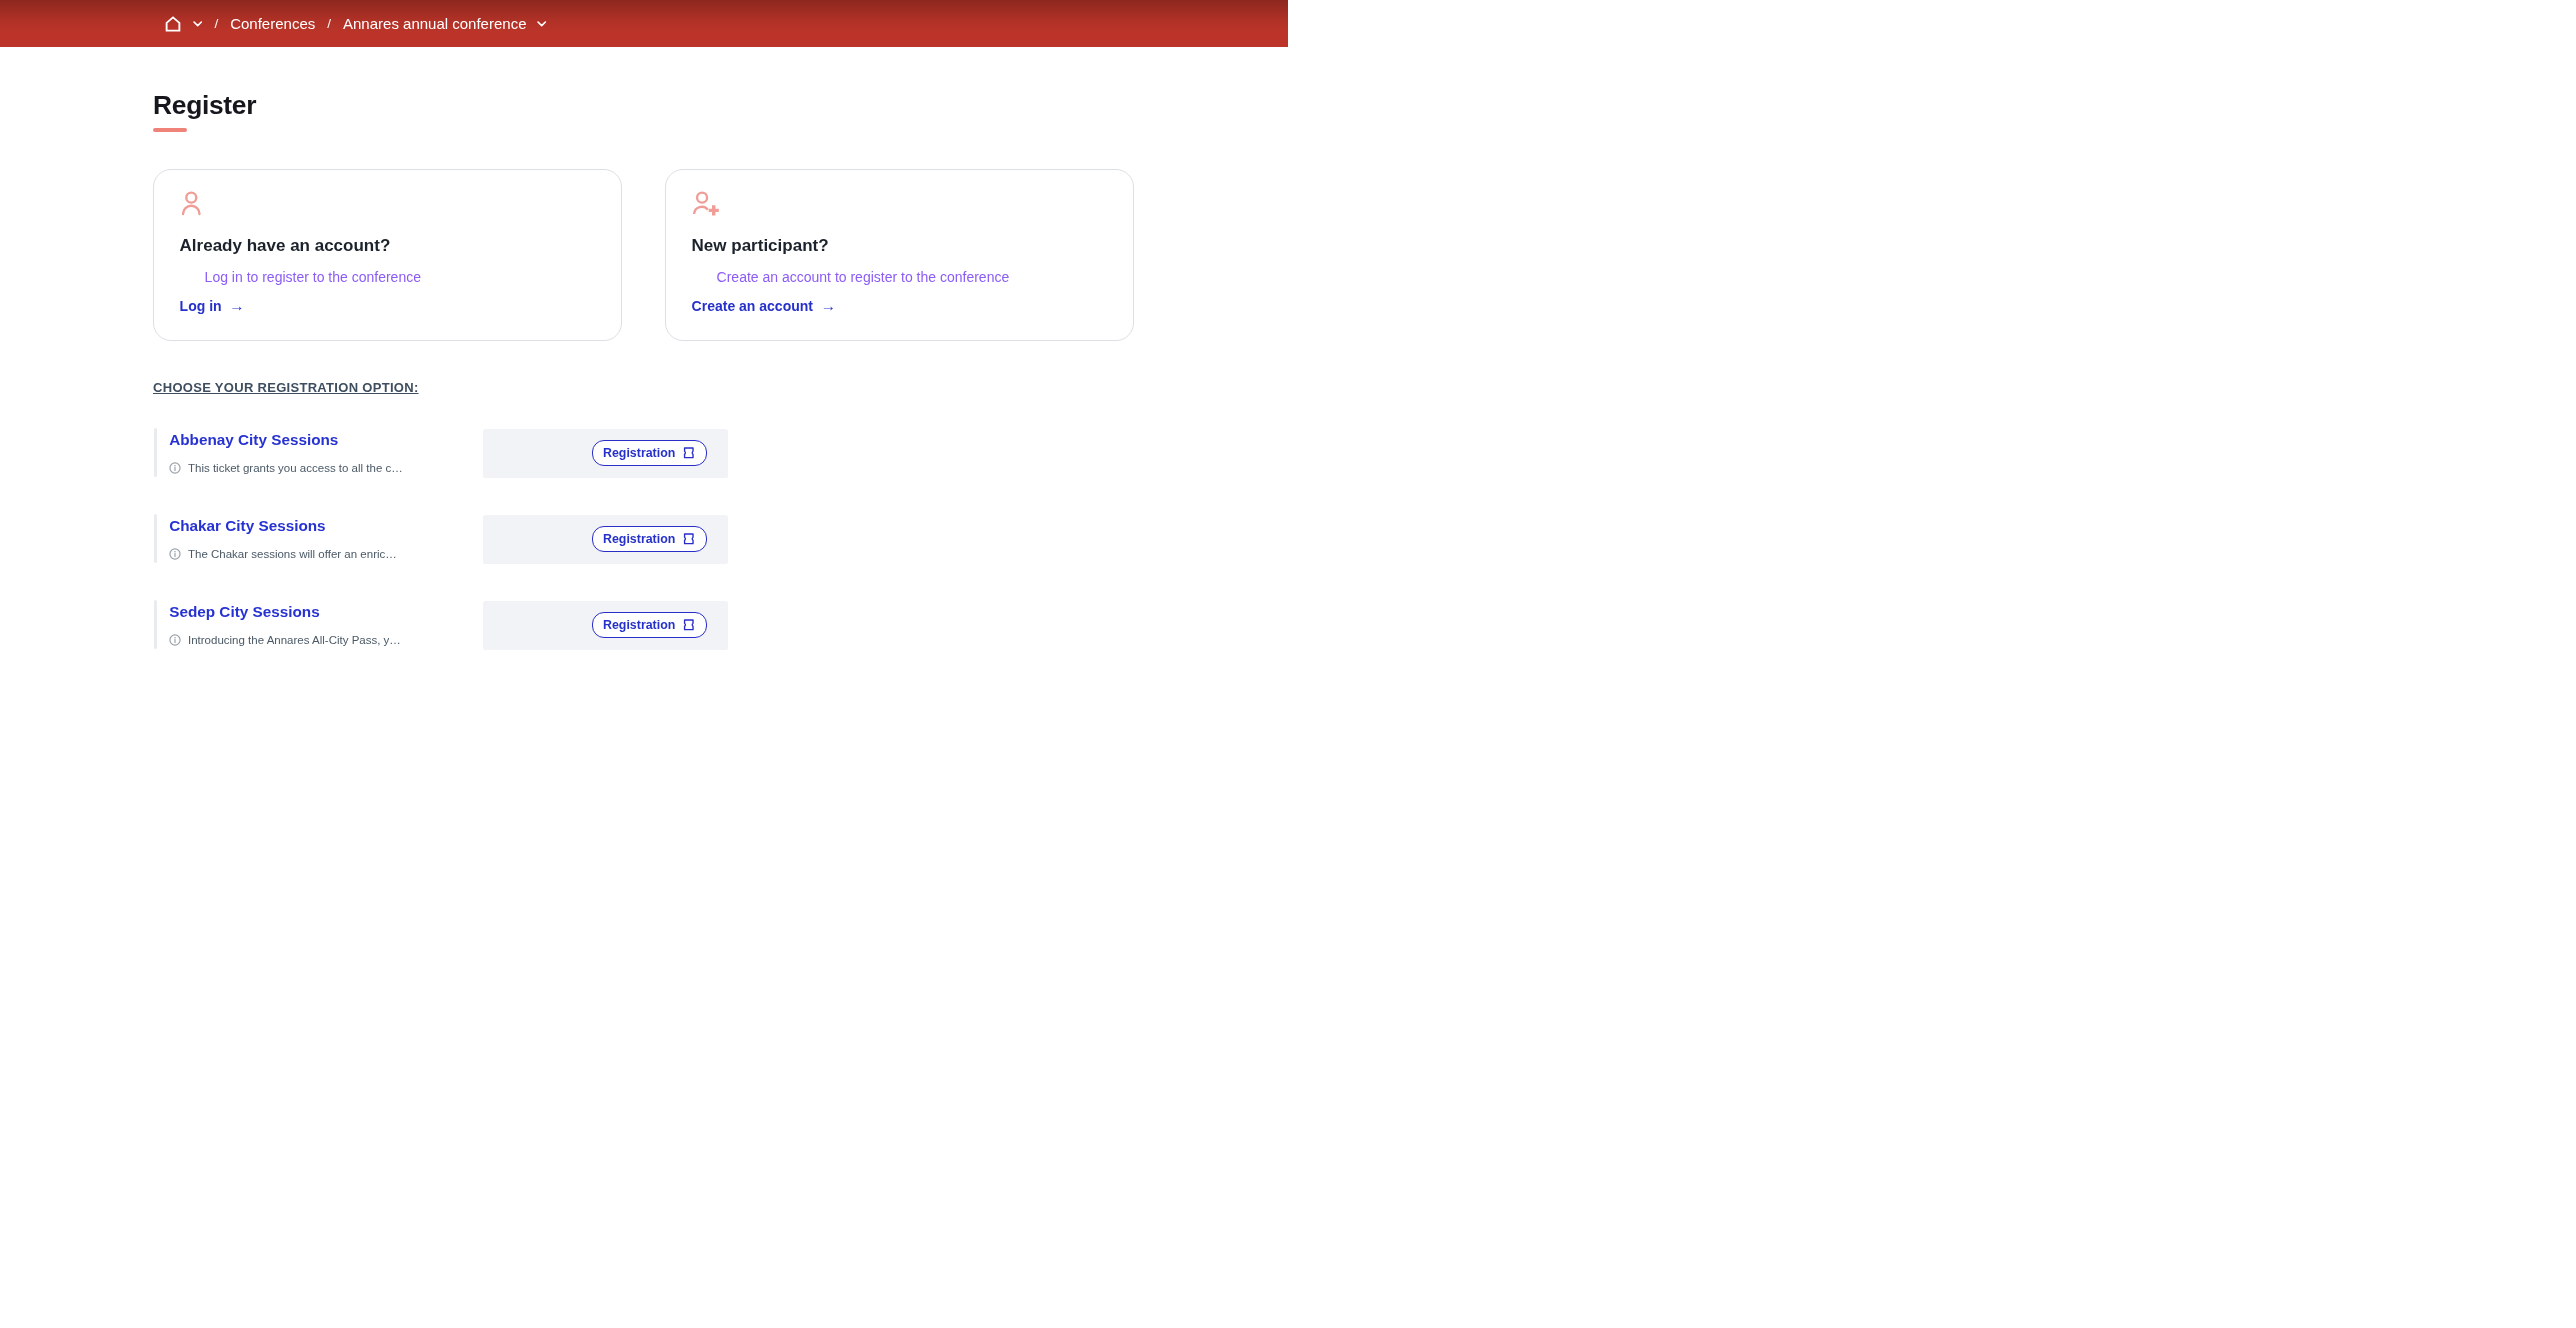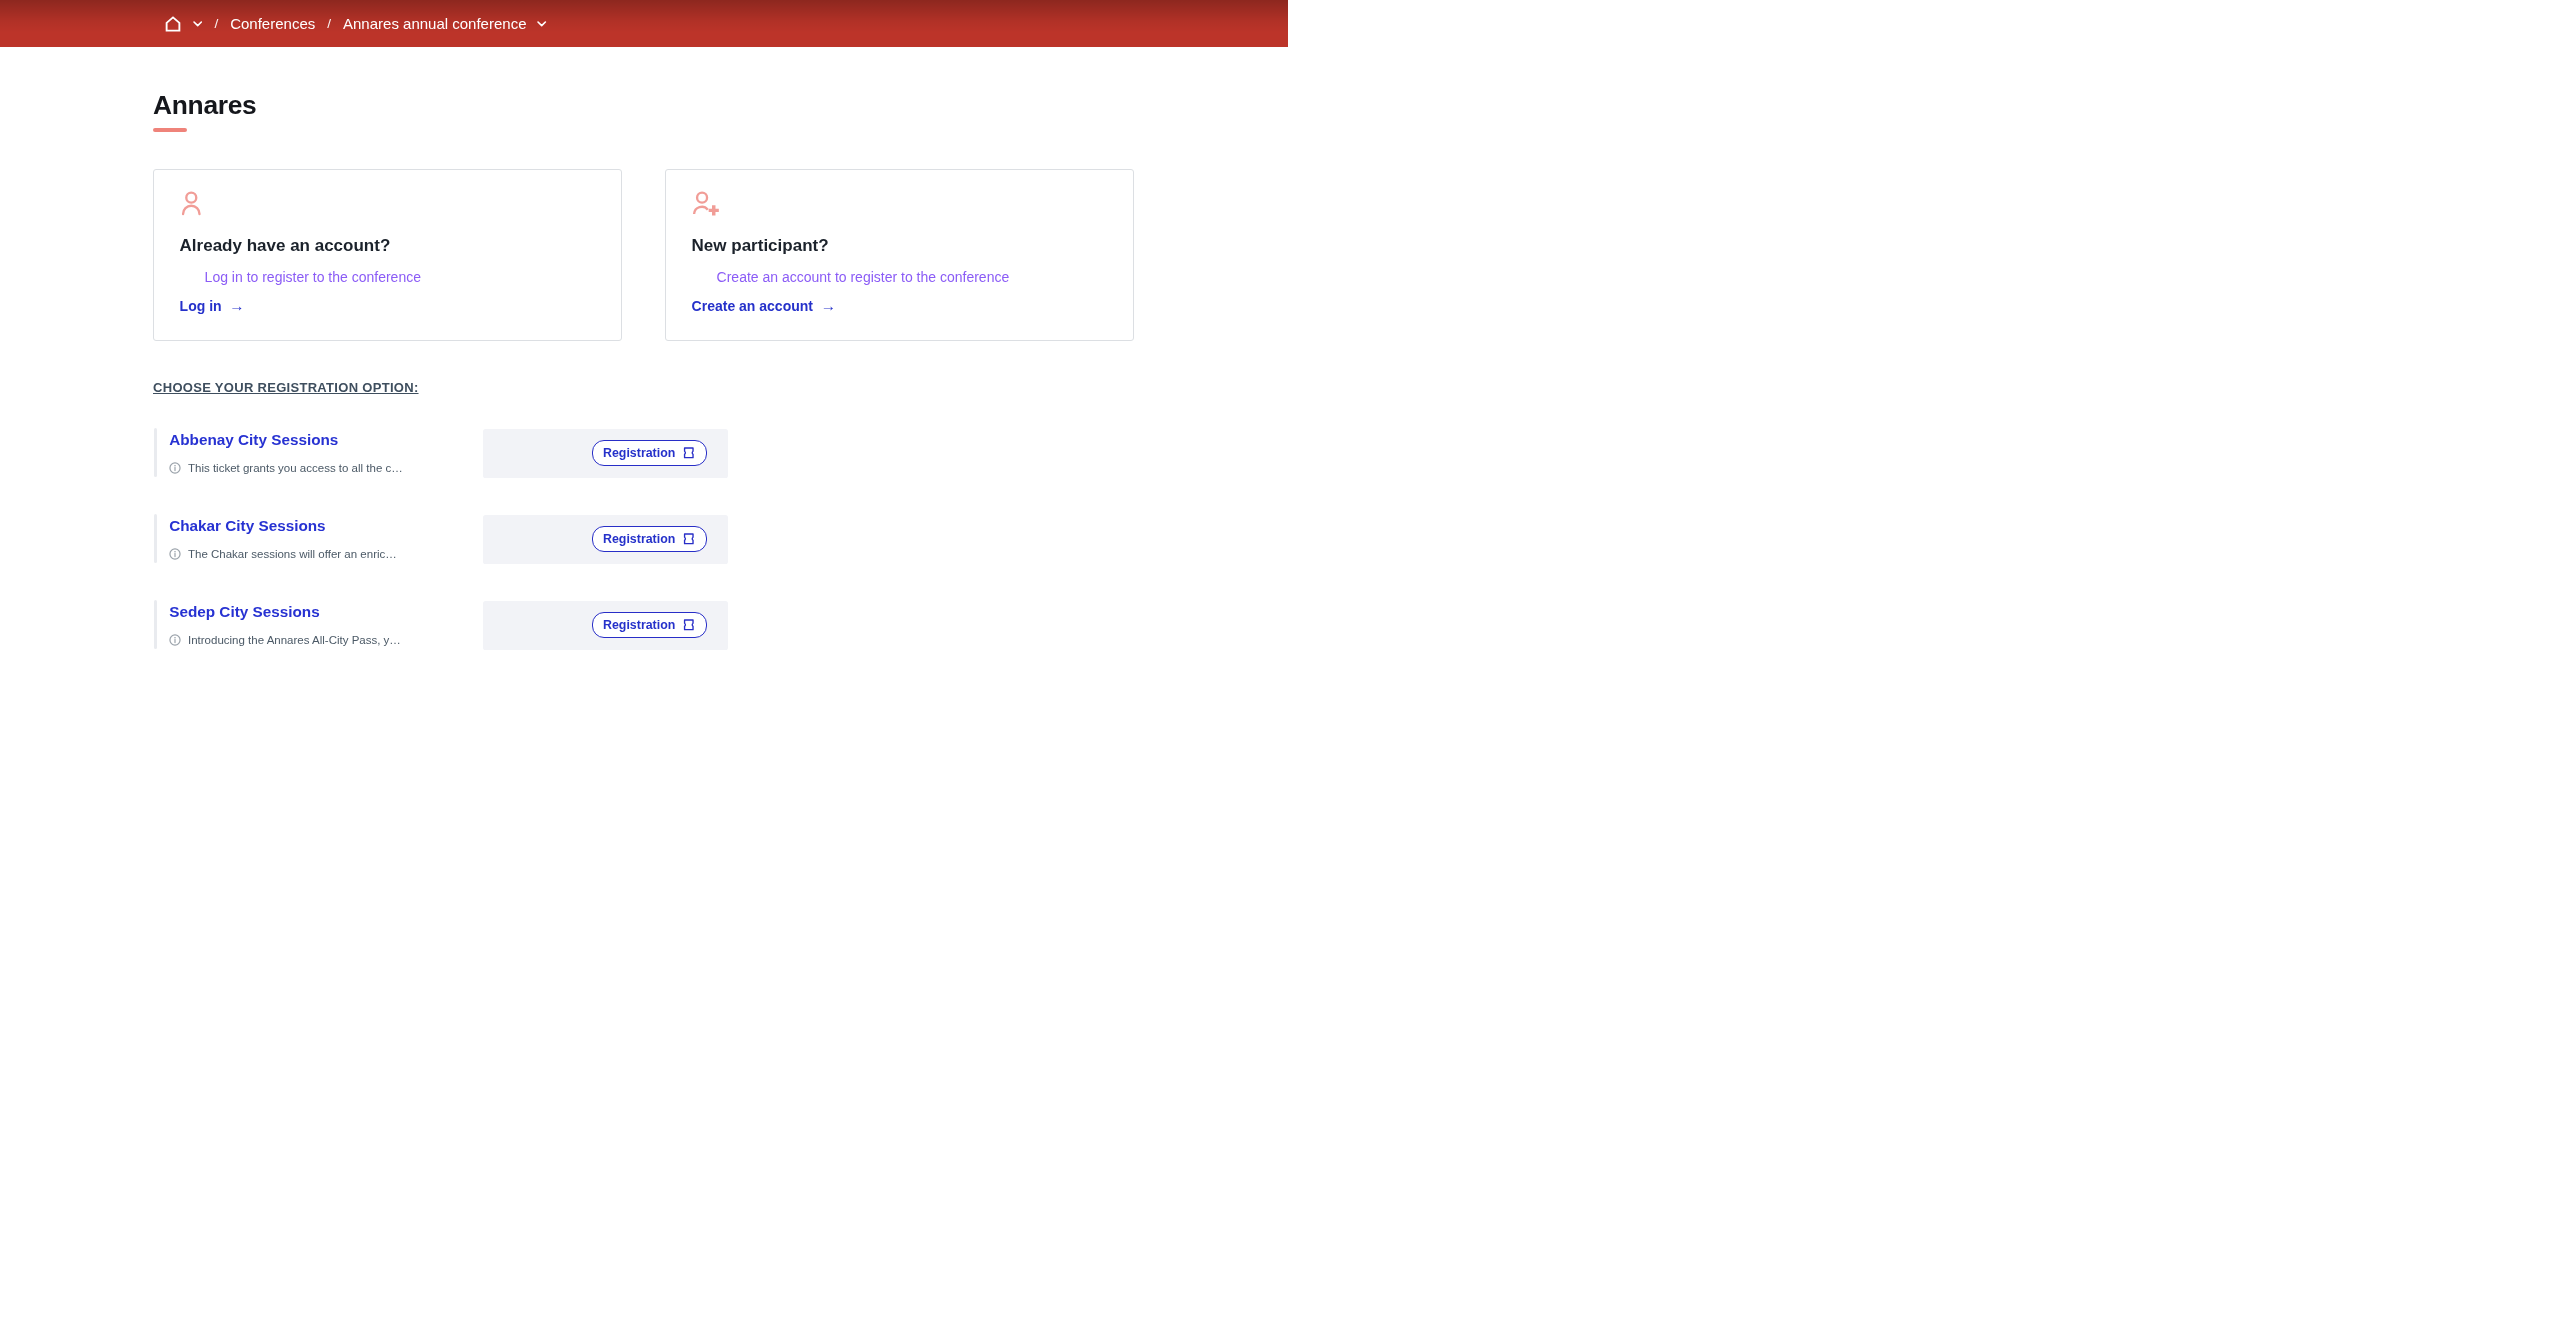--- a/index.html
+++ b/index.html
@@ -39,21 +39,21 @@
     margin-top: 6px;
     border-radius: 2.6px;
     background: #ef837a;
   }
   
   .cards { display: flex; gap: 43px; margin-top: 37px; }
   .card {
     width: 469px; height: 172px;
     box-sizing: border-box;
     border: 0.9px solid #dcdfe3;
-    border-radius: 3px;
+    border-radius: 18px;
     padding: 20.4px 25.6px 0 25.6px;
     background: #ffffff;
   }
   .card .icon-wrap { display: block; height: 29px; }
   .card h2 {
     margin: 17px 0 0 0;
     font-size: 17px;
     font-weight: 700;
     color: #1b222b;
   }
@@ -152,21 +152,21 @@
     <a class="crumb">Annares annual conference</a>
     <span class="chev">
       <svg width="9.4" height="6" viewBox="0 0 11 7" fill="none" stroke="#ffffff" stroke-width="1.9" stroke-linecap="round" stroke-linejoin="round">
         <polyline points="1.2,1.2 5.5,5.4 9.8,1.2"></polyline>
       </svg>
     </span>
   </nav>
 </header>
 
 <main>
-  <h1 class="page-title">Annares</h1>
+  <h1 class="page-title">Register</h1>
   <div class="title-underline"></div>
 
   <div class="cards">
     <section class="card">
       <span class="icon-wrap">
         <svg width="29" height="29" viewBox="0 0 36 36" fill="none" stroke="#f19d97" stroke-width="2.9" stroke-linecap="round">
           <circle cx="14" cy="9.5" r="6.2"></circle>
           <path d="M3.8 29.8 a10.2 10.2 0 0 1 20.4 0"></path>
         </svg>
       </span>

